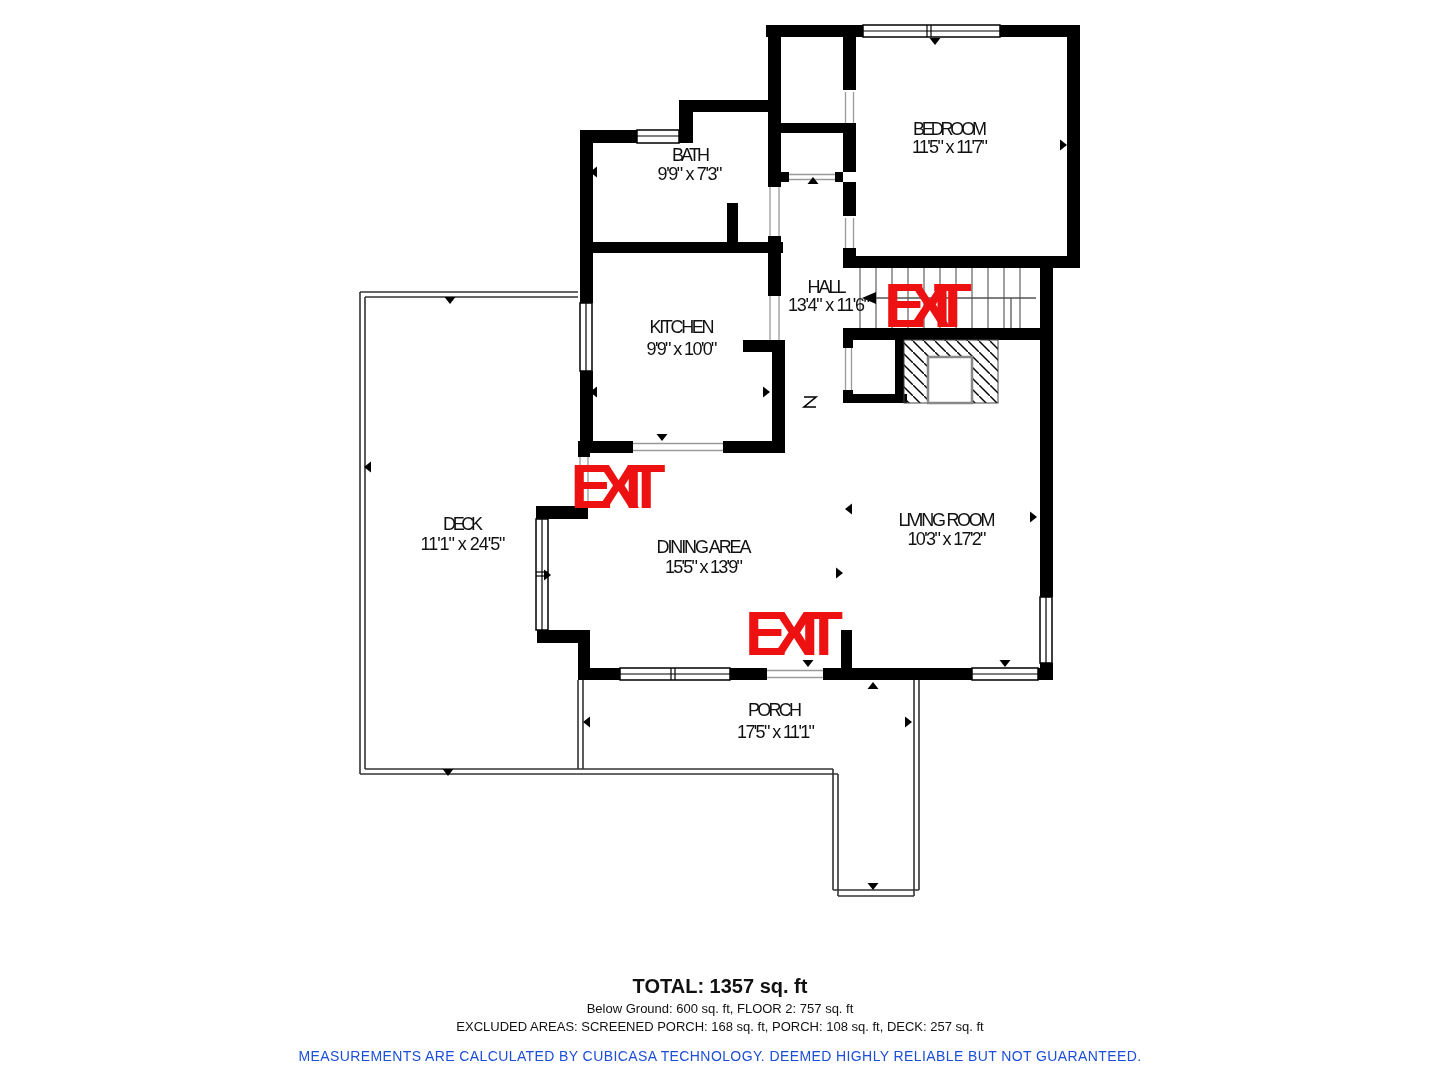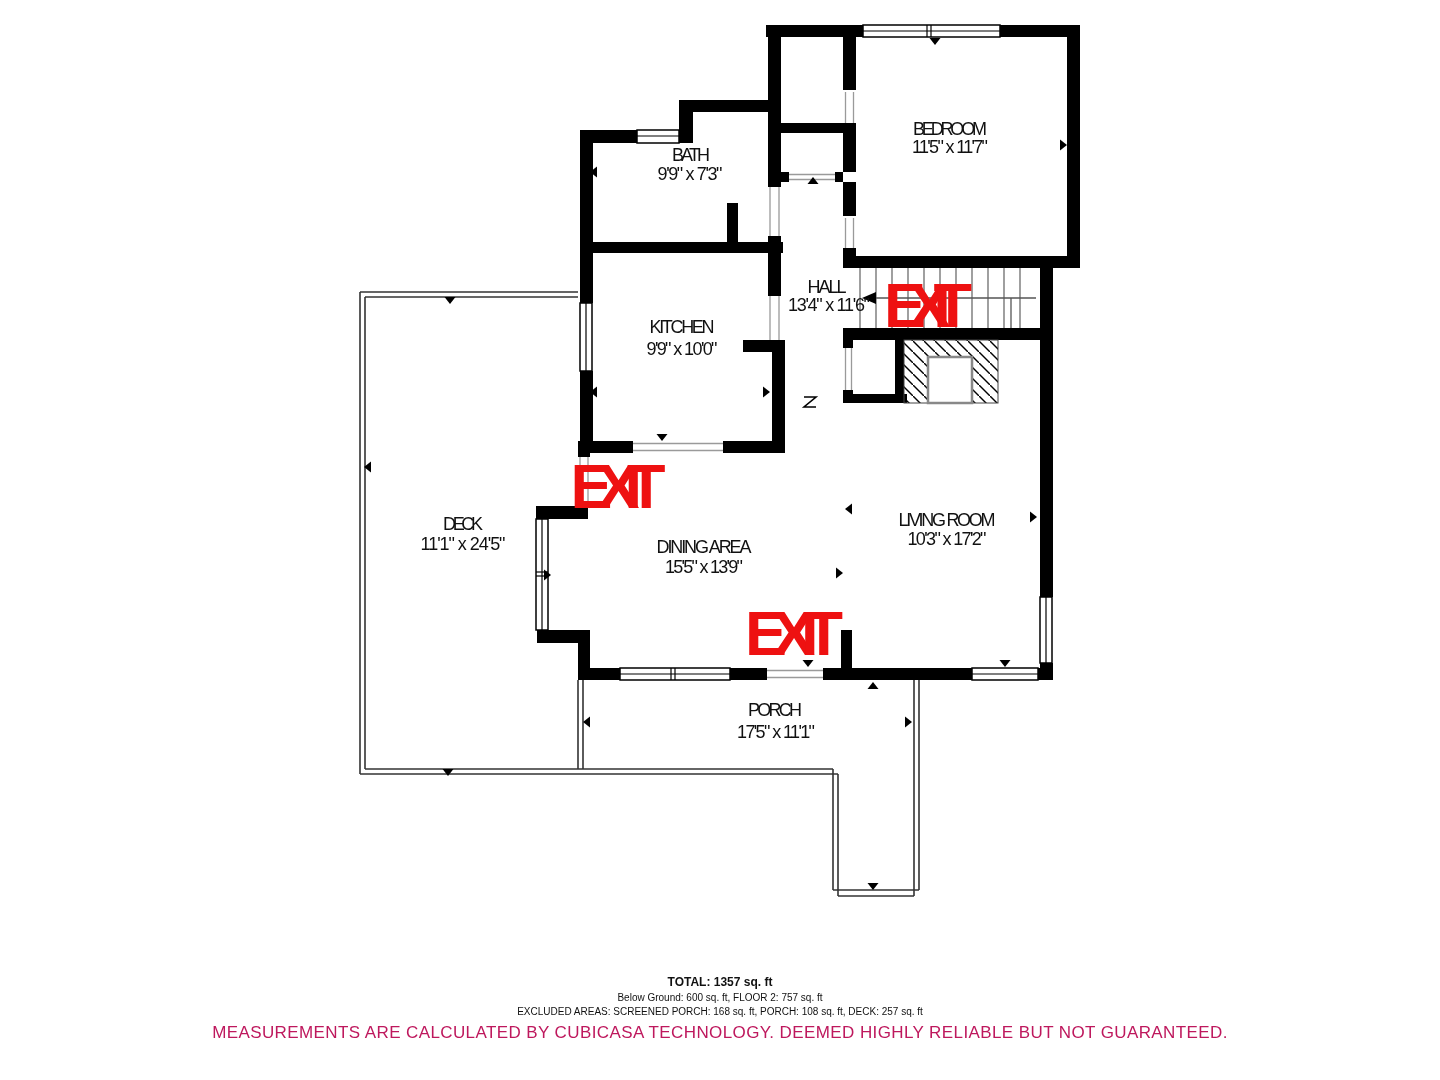--- a/index.html
+++ b/index.html
@@ -3,23 +3,23 @@
 <meta charset="utf-8">
 <style>
   html,body{margin:0;padding:0;background:#fff;}
   body{width:1440px;height:1080px;position:relative;overflow:hidden;
        font-family:"Liberation Sans",sans-serif;}
   #plan{position:absolute;left:0;top:0;}
   .room-name{font-size:18px;fill:#111;}
   .room-dims{font-size:18px;fill:#111;}
   .exit-text{font-size:63px;font-weight:bold;}
   #footer{position:absolute;left:0;top:975px;width:1440px;text-align:center;color:#111;}
-  #footer .f-total{font-size:12px;font-weight:bold;margin-bottom:3px;}
-  #footer .f-line{font-size:10px;margin-bottom:3px;}
-  #footer .f-disclaimer{font-size:17px;color:#be185d;margin-top:6px;letter-spacing:0.4px;}
+  #footer .f-total{font-size:20px;font-weight:bold;margin-bottom:3px;}
+  #footer .f-line{font-size:13px;margin-bottom:3px;}
+  #footer .f-disclaimer{font-size:14px;color:#1d4ed8;margin-top:14px;letter-spacing:0.4px;}
 </style>
 </head>
 <body>
 
 <svg id="plan" width="1440" height="1080" viewBox="0 0 1440 1080" xmlns="http://www.w3.org/2000/svg">
   <defs>
     <pattern id="hatch" width="11" height="11" patternUnits="userSpaceOnUse">
       <path d="M-2,-2 L13,13" stroke="#000" stroke-width="1.4"></path>
     </pattern>
   </defs>

